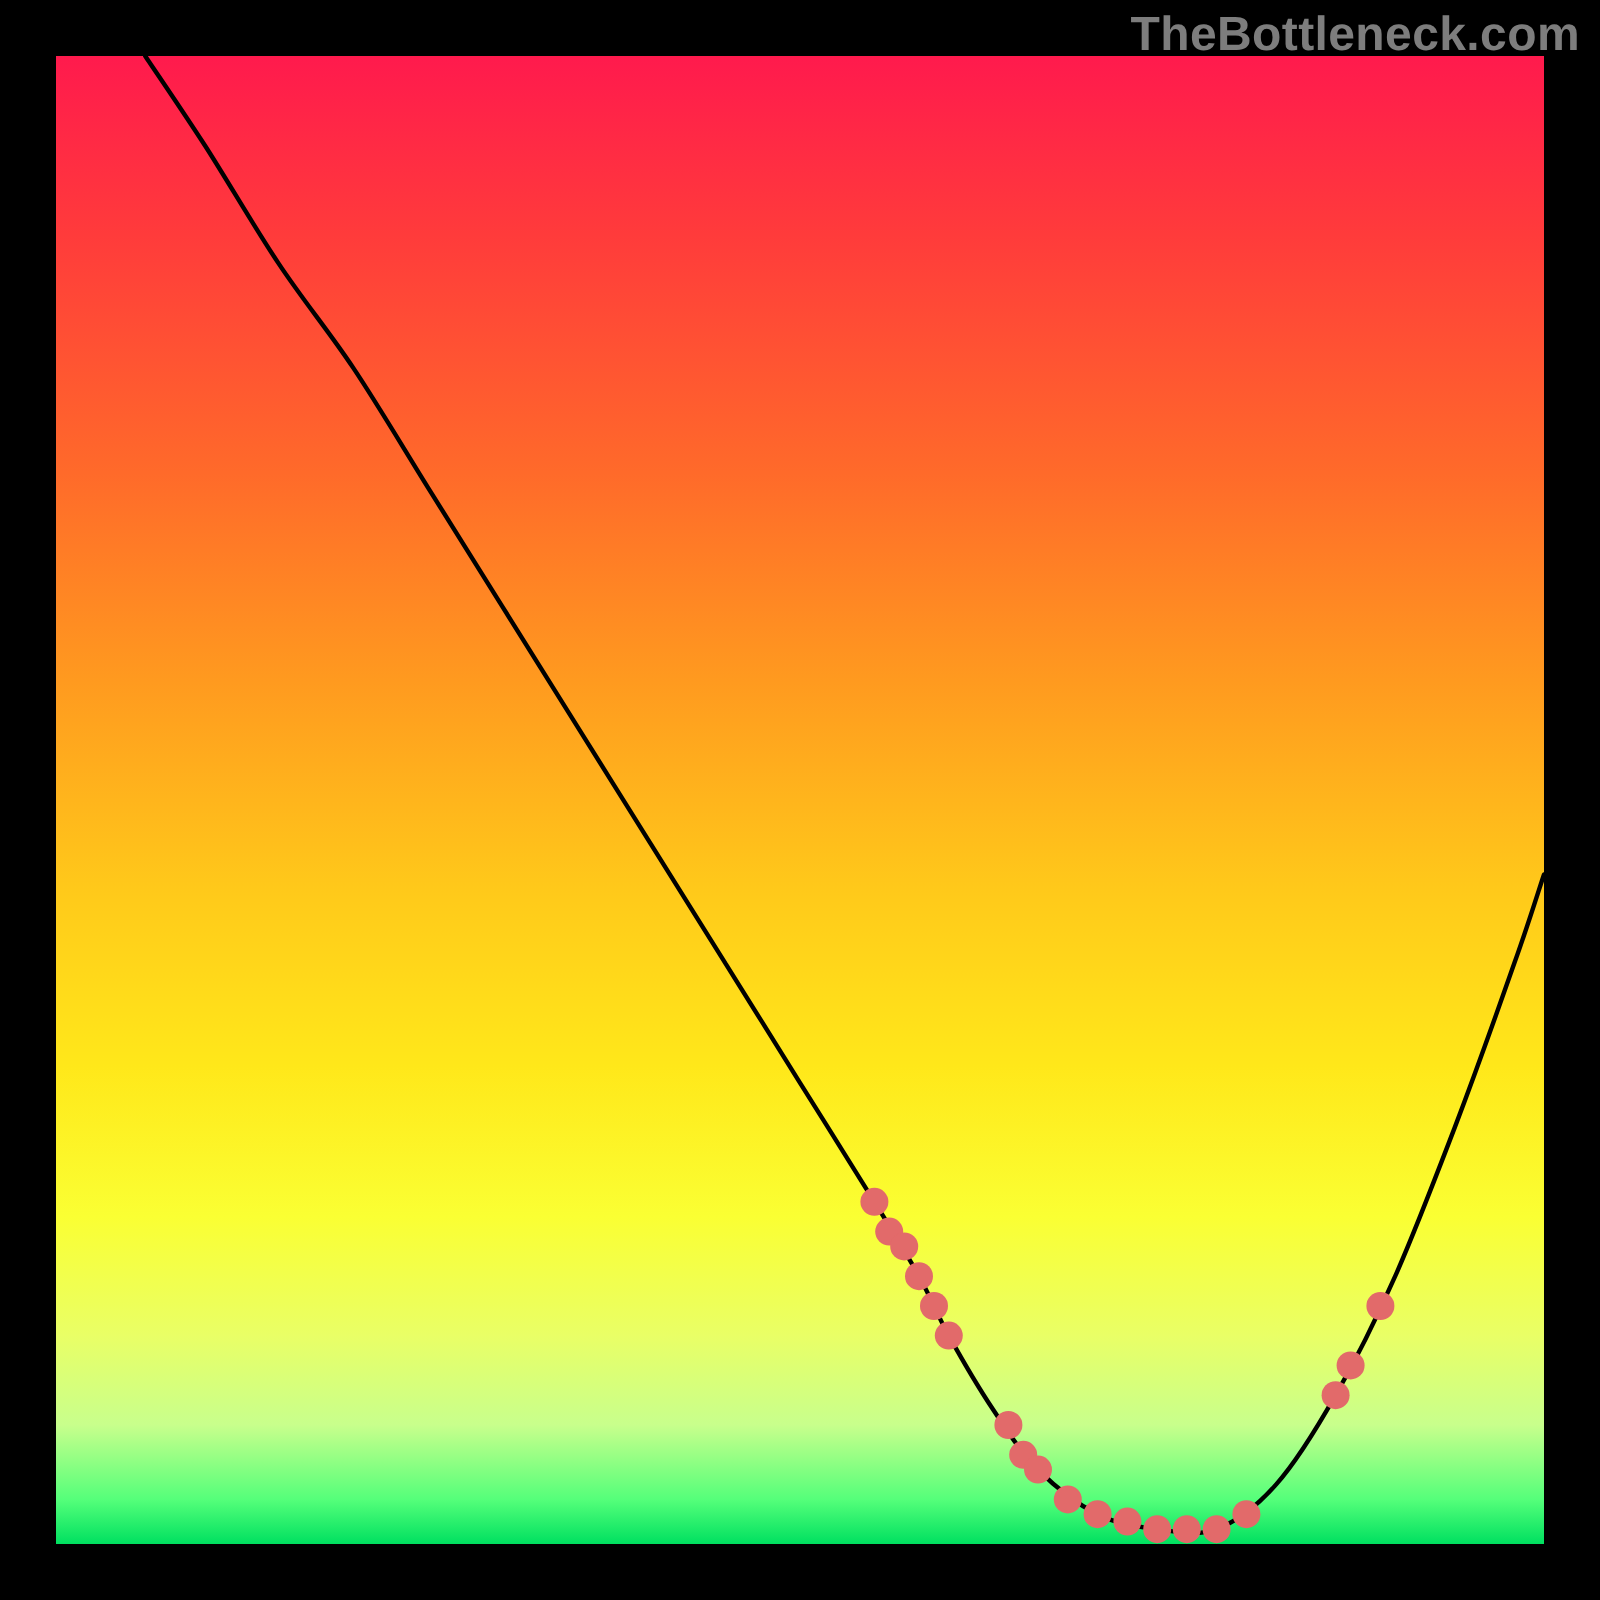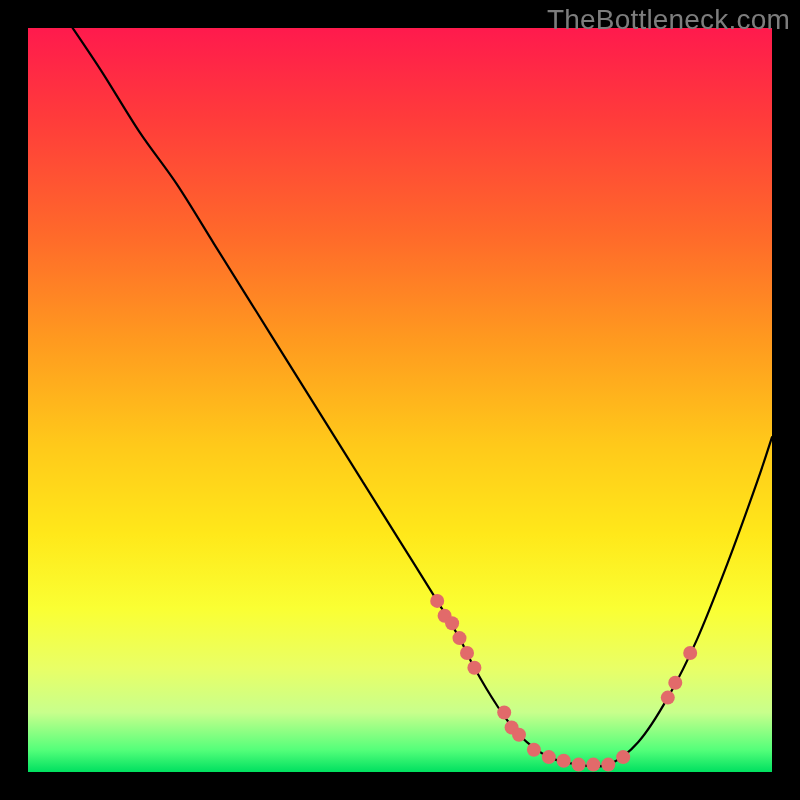--- a/index.html
+++ b/index.html
@@ -29,22 +29,22 @@
       #c8ff8c 92%,
       #55ff7a 97%,
       #00e060 100%
     );
   }
   .watermark {
     position: absolute;
     top: 4px;
     right: 10px;
     color: #7d7d7d;
-    font-size: 28px;
-    font-weight: 400;
+    font-size: 24px;
+    font-weight: 700;
     letter-spacing: 0.2px;
     user-select: none;
     margin-left: 37px;
   }
   svg.plot {
     position: absolute;
     left: 0;
     top: 0;
     width: 744px;
     height: 744px;

